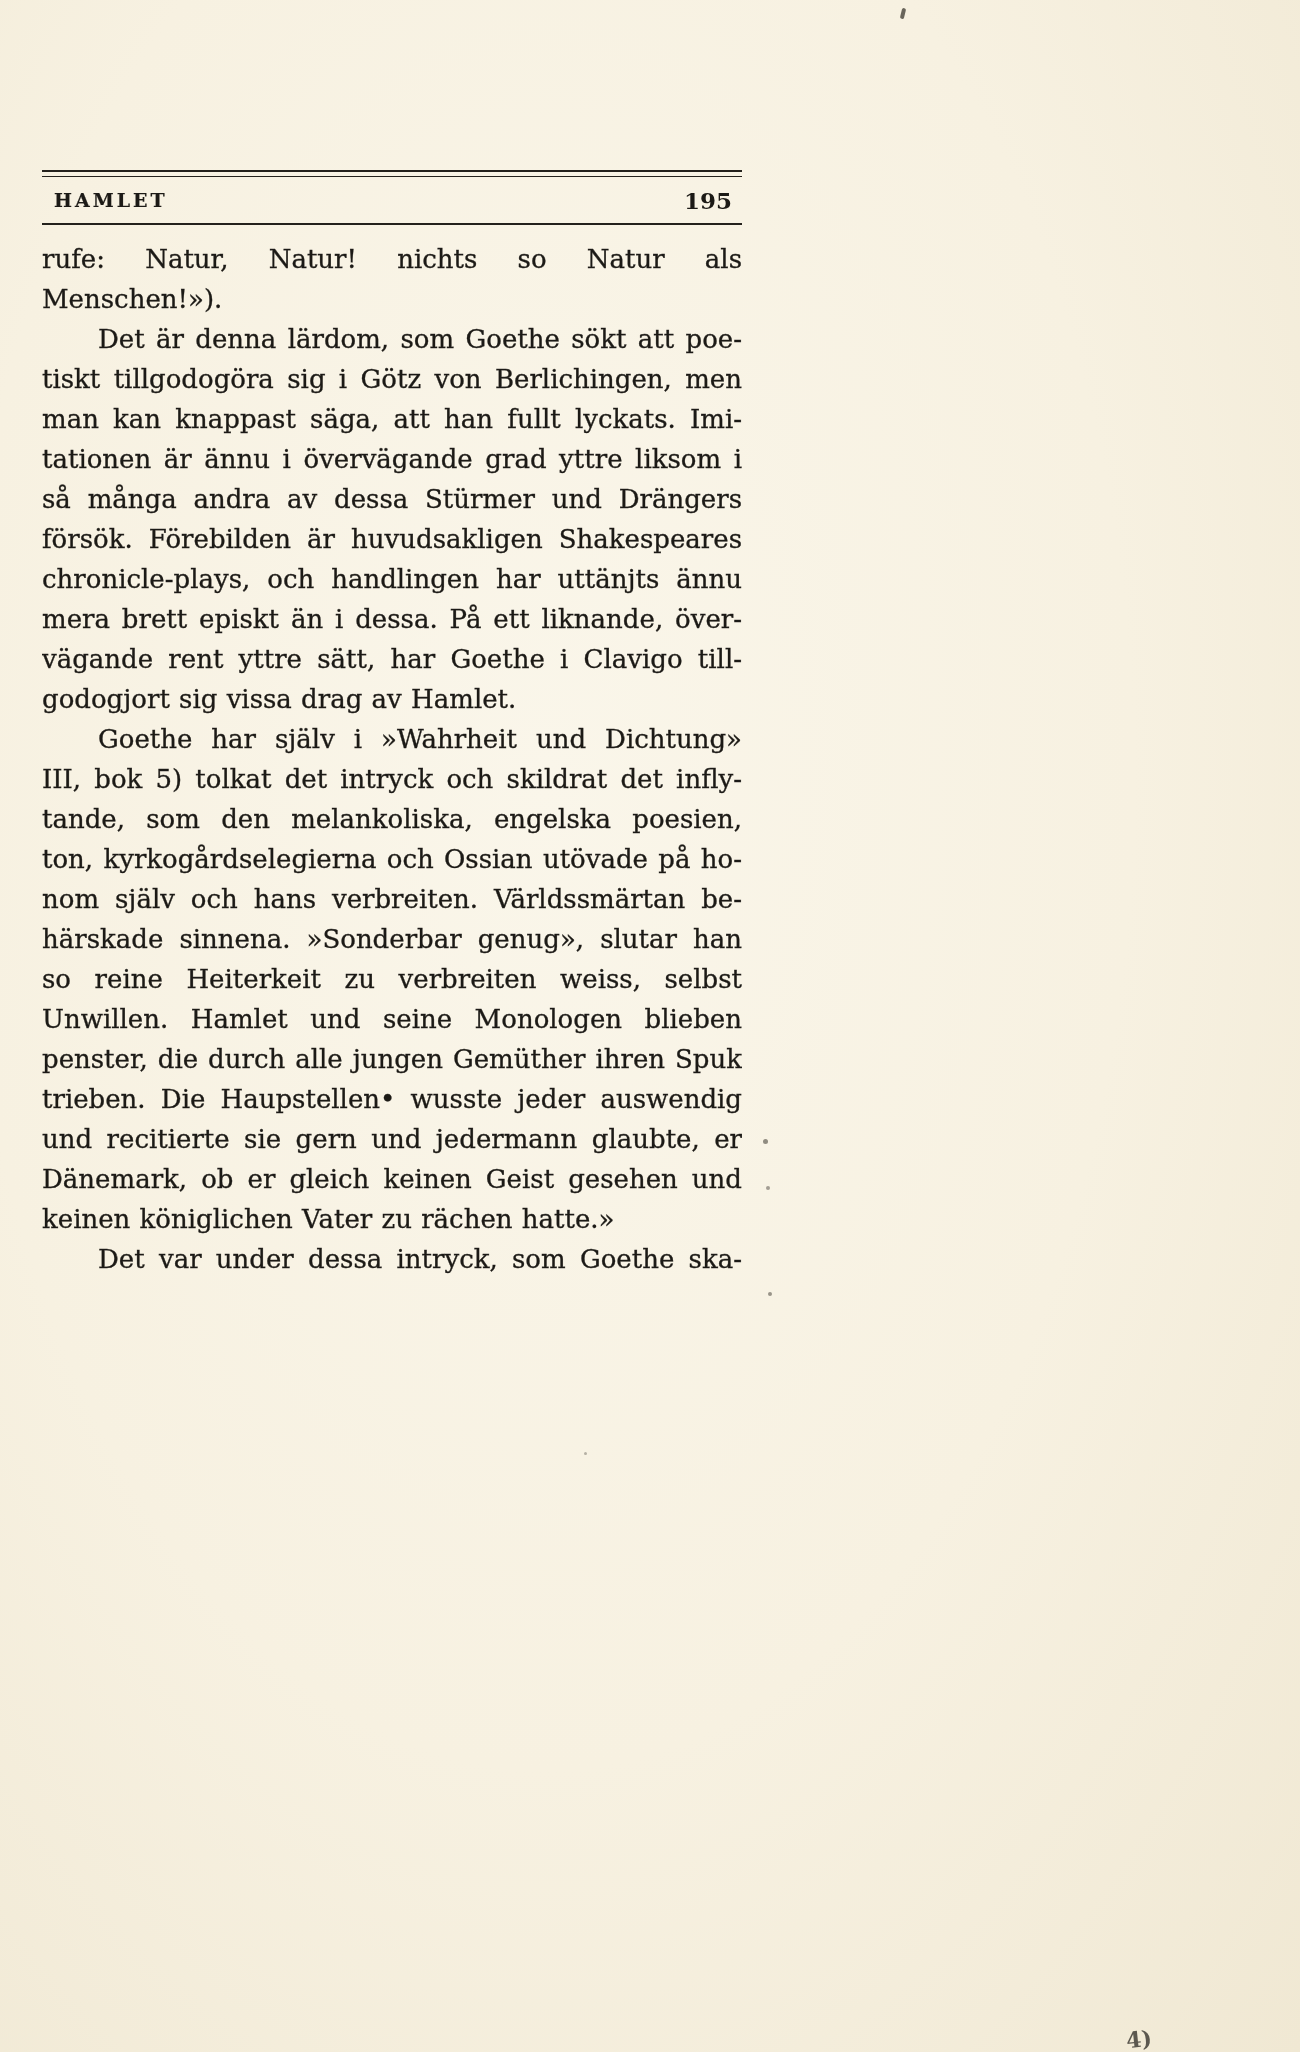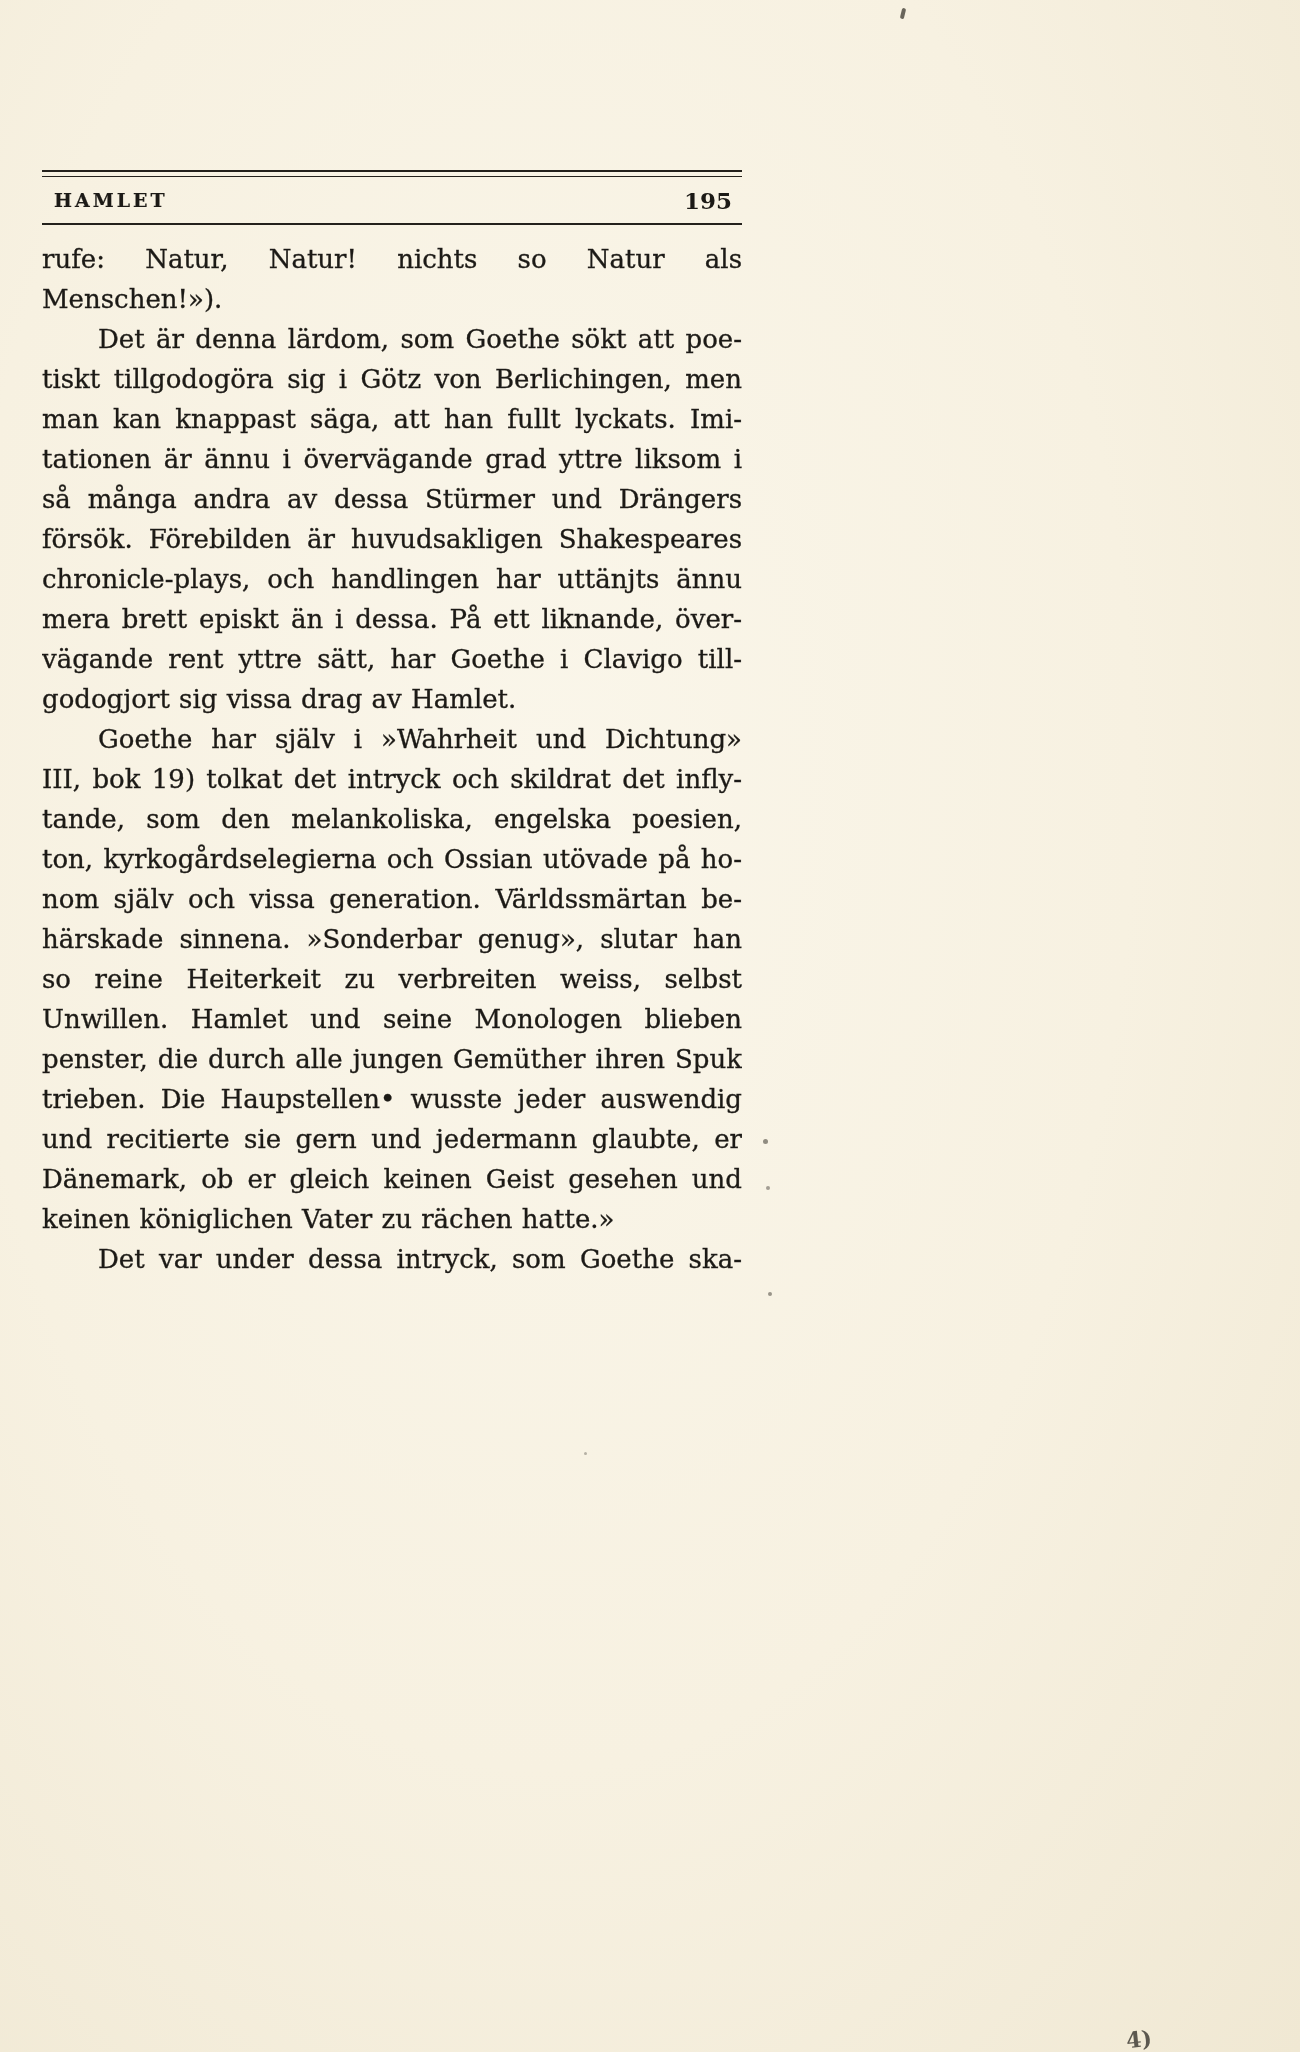--- a/index.html
+++ b/index.html
@@ -128,24 +128,24 @@
         <div class="body-line">tiskt tillgodogöra sig i Götz von Berlichingen, men</div>
         <div class="body-line">man kan knappast säga, att han fullt lyckats. Imi-</div>
         <div class="body-line">tationen är ännu i övervägande grad yttre liksom i</div>
         <div class="body-line">så många andra av dessa Stürmer und Drängers</div>
         <div class="body-line">försök. Förebilden är huvudsakligen Shakespeares</div>
         <div class="body-line">chronicle-plays, och handlingen har uttänjts ännu</div>
         <div class="body-line">mera brett episkt än i dessa. På ett liknande, över-</div>
         <div class="body-line">vägande rent yttre sätt, har Goethe i Clavigo till-</div>
         <div class="body-line flush">godogjort sig vissa drag av Hamlet.</div>
         <div class="body-line indent">Goethe har själv i »Wahrheit und Dichtung» (del</div>
-        <div class="body-line">III, bok 19) tolkat det intryck och skildrat det infly-</div>
+        <div class="body-line">III, bok 5) tolkat det intryck och skildrat det infly-</div>
         <div class="body-line">tande, som den melankoliska, engelska poesien, Mil-</div>
         <div class="body-line">ton, kyrkogårdselegierna och Ossian utövade på ho-</div>
-        <div class="body-line">nom själv och vissa generation. Världssmärtan be-</div>
+        <div class="body-line">nom själv och hans verbreiten. Världssmärtan be-</div>
         <div class="body-line">härskade sinnena. »Sonderbar genug», slutar han</div>
         <div class="body-line">so reine Heiterkeit zu verbreiten weiss, selbst diesen</div>
         <div class="body-line">Unwillen. Hamlet und seine Monologen blieben Ges-</div>
         <div class="body-line">penster, die durch alle jungen Gemüther ihren Spuk</div>
         <div class="body-line">trieben. Die Haupstellen• wusste jeder auswendig</div>
         <div class="body-line">und recitierte sie gern und jedermann glaubte, er</div>
         <div class="body-line">Dänemark, ob er gleich keinen Geist gesehen und</div>
         <div class="body-line flush">keinen königlichen Vater zu rächen hatte.»</div>
         <div class="body-line indent">Det var under dessa intryck, som Goethe ska-</div>
       </div>

